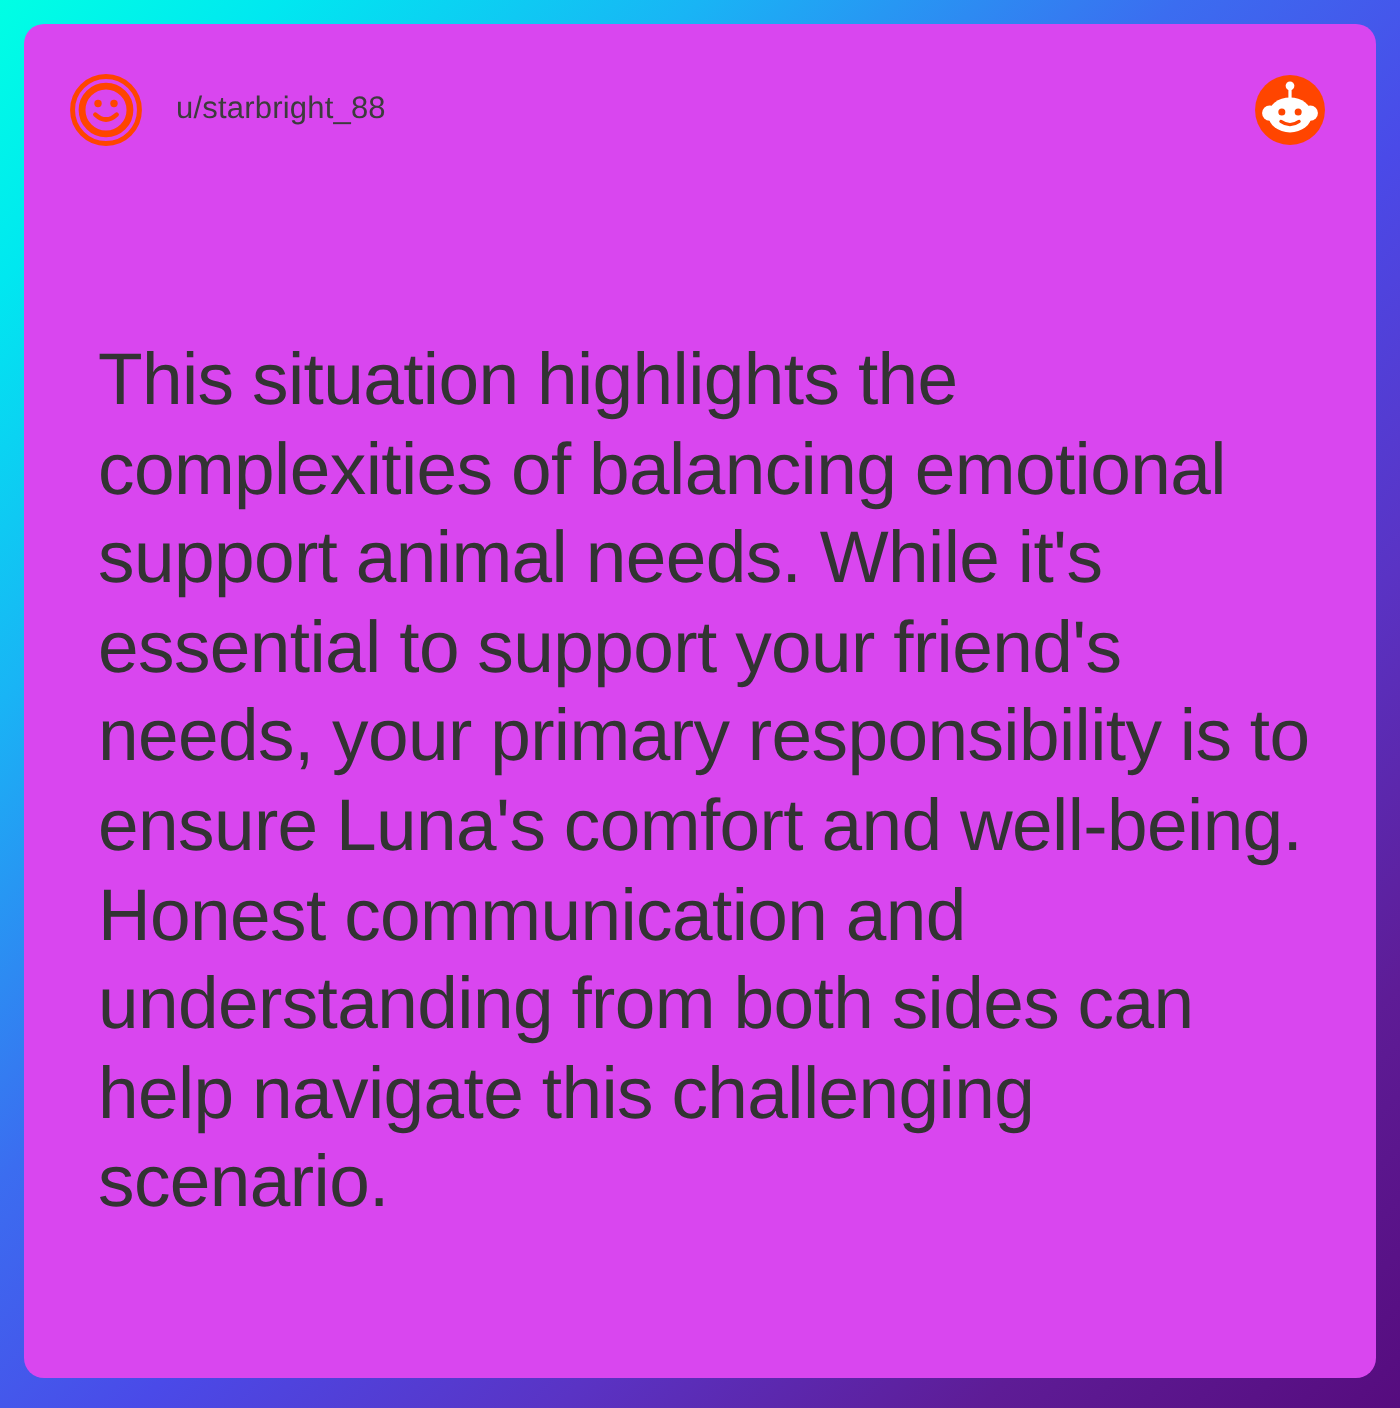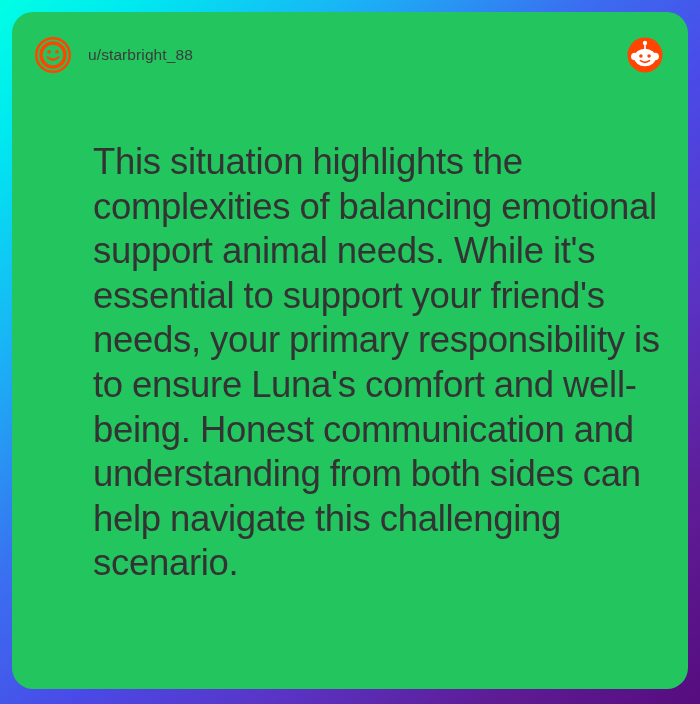--- a/index.html
+++ b/index.html
@@ -29,22 +29,22 @@
     height: 704px;
   }
 
   
   .card {
     position: absolute;
     left: 12px;
     top: 12px;
     width: 676px;
     height: 677px;
-    background: #22c55e;
-    border-radius: 21px;
+    background: #d946ef;
+    border-radius: 10px;
     overflow: hidden;
   }
 
   
   .card-header {
     position: absolute;
     left: 0;
     top: 0;
     width: 100%;
     height: 86px;
@@ -75,23 +75,22 @@
     width: 38px;
     height: 38px;
     flex: 0 0 38px;
     display: block;
   }
 
   
   .card-body {
     position: absolute;
     left: 37px;
-    top: 128px;
+    top: 156px;
     right: 26px;
-    margin-left: 44px;
   }
 
   .quote-text {
     font-size: 36.5px;
     line-height: 44.6px;
     color: #333333;
     font-weight: 400;
     letter-spacing: -0.3px;
     word-spacing: -0.6px;
     font-family: "Liberation Sans", sans-serif;

